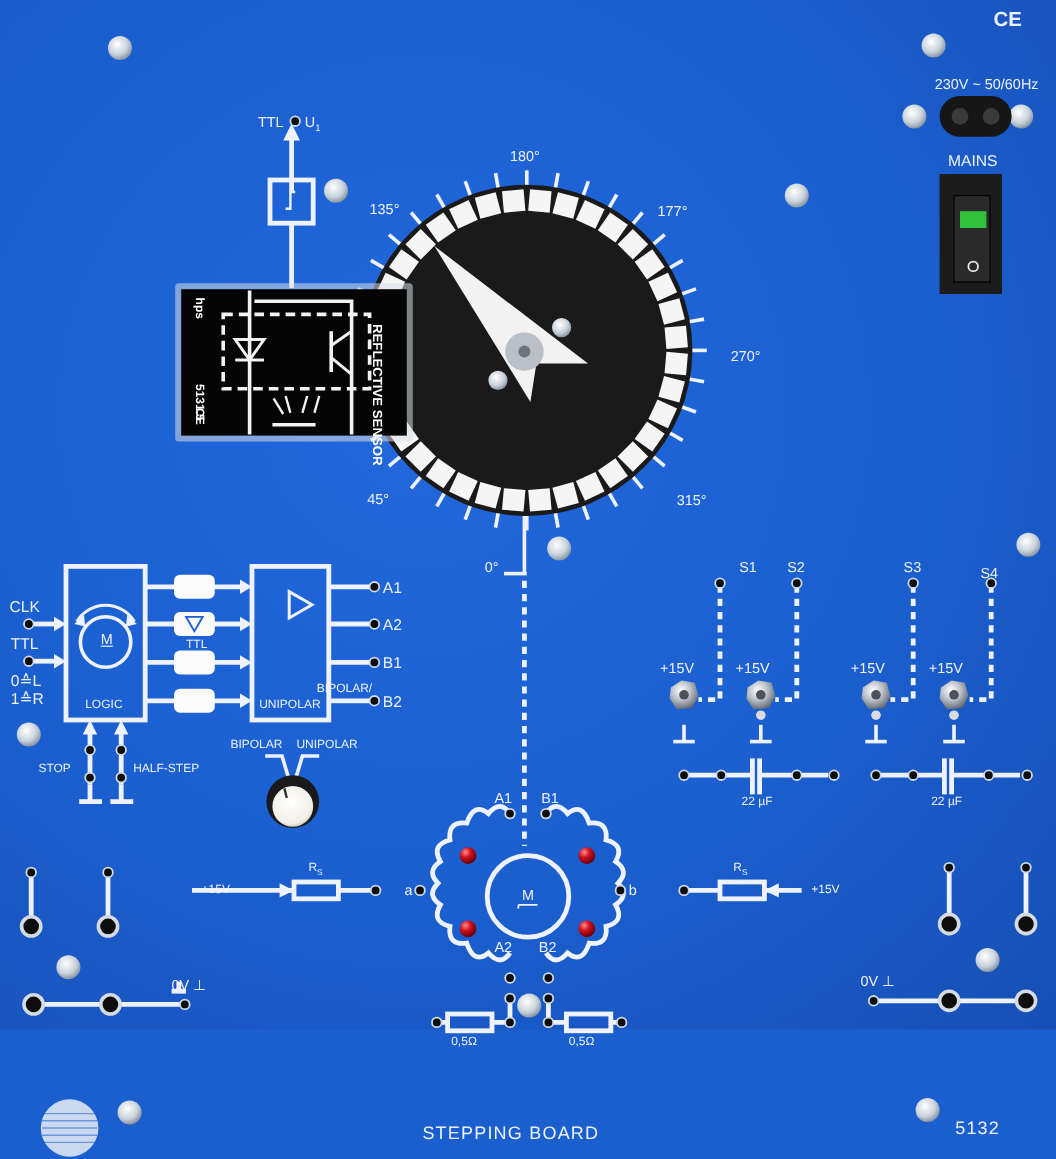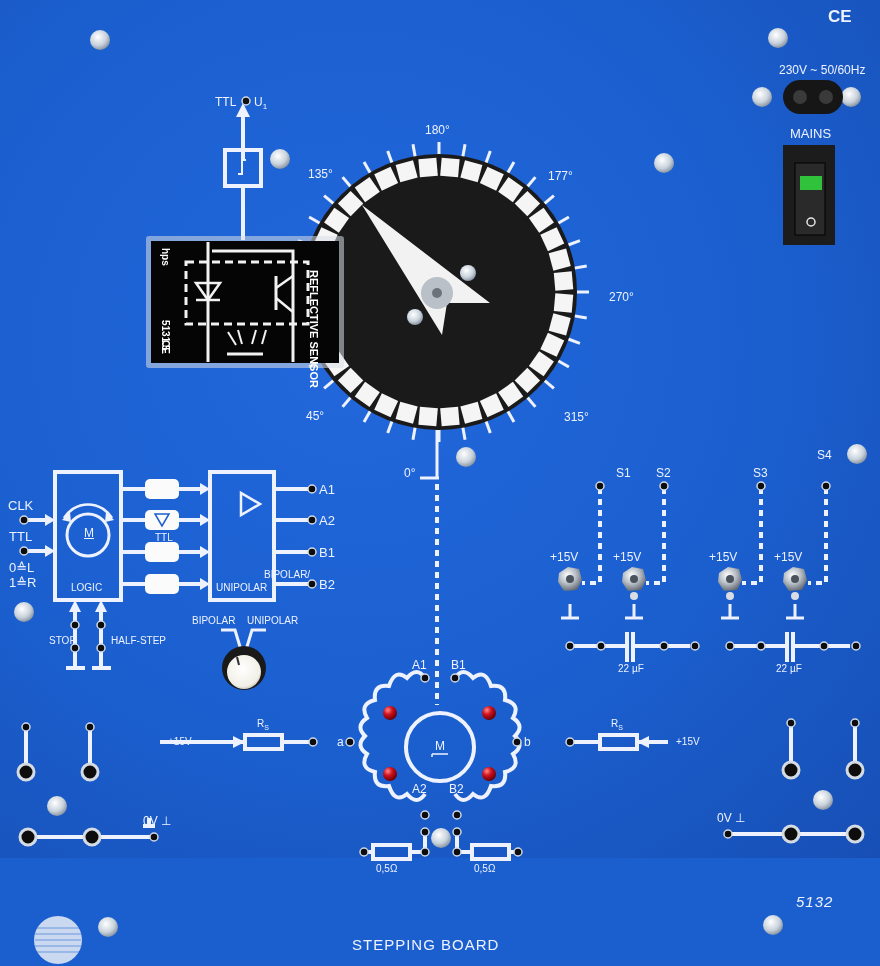--- a/index.html
+++ b/index.html
@@ -433,21 +433,21 @@
 <span class="lbl" style="left:544px;top:411px;margin-left:20px;">315°</span>
 <span class="lbl" style="left:404px;top:467px;">0°</span>
 
 <span class="lbl med" style="left:8px;top:499px;">CLK</span>
 <span class="lbl med" style="left:9px;top:530px;">TTL</span>
 <span class="lbl med" style="left:9px;top:561px;">0≙L</span>
 <span class="lbl med" style="left:9px;top:576px;">1≙R</span>
 <span class="lbl sm" style="left:71px;top:583px;">LOGIC</span>
 <span class="lbl" style="left:84px;top:527px;text-decoration:underline;">M</span>
 <span class="lbl sm" style="left:155px;top:533px;">TTL</span>
-<span class="lbl sm" style="left:32px;top:636px;margin-left:17px;">STOP</span>
+<span class="lbl sm" style="left:32px;top:636px;">STOP</span>
 <span class="lbl sm" style="left:111px;top:636px;">HALF-STEP</span>
 
 <span class="lbl sm" style="left:216px;top:570px;padding-left:48px;">BIPOLAR/</span>
 <span class="lbl sm" style="left:216px;top:583px;">UNIPOLAR</span>
 <span class="lbl med" style="left:319px;top:483px;">A1</span>
 <span class="lbl med" style="left:319px;top:514px;">A2</span>
 <span class="lbl med" style="left:319px;top:546px;">B1</span>
 <span class="lbl med" style="left:319px;top:578px;">B2</span>
 <span class="lbl sm" style="left:192px;top:616px;">BIPOLAR</span>
 <span class="lbl sm" style="left:247px;top:616px;">UNIPOLAR</span>
@@ -463,27 +463,27 @@
 <span class="lbl sm" style="left:474px;top:864px;">0,5Ω</span>
 
 <span class="lbl sm" style="left:168px;top:737px;">+15V</span>
 <span class="lbl sm" style="left:257px;top:719px;"><span>R</span><sub style="font-size:7px;">S</sub></span>
 <span class="lbl sm" style="left:676px;top:737px;">+15V</span>
 <span class="lbl sm" style="left:611px;top:719px;"><span>R</span><sub style="font-size:7px;">S</sub></span>
 
 <span class="lbl" style="left:592px;top:467px;margin-left:24px;">S1</span>
 <span class="lbl" style="left:656px;top:467px;">S2</span>
 <span class="lbl" style="left:753px;top:467px;">S3</span>
-<span class="lbl" style="left:817px;top:449px;text-align:center;">S4</span>
+<span class="lbl" style="left:817px;top:472px;text-align:center;">S4</span>
 <span class="lbl" style="left:550px;top:551px;">+15V</span>
 <span class="lbl" style="left:613px;top:551px;">+15V</span>
 <span class="lbl" style="left:709px;top:551px;">+15V</span>
 <span class="lbl" style="left:774px;top:551px;">+15V</span>
 <span class="lbl sm" style="left:618px;top:664px;">22 µF</span>
 <span class="lbl sm" style="left:776px;top:664px;">22 µF</span>
 
 <span class="lbl" style="left:143px;top:815px;">0V ⊥</span>
 <span class="lbl" style="left:717px;top:812px;">0V ⊥</span>
 
 <span class="lbl big" style="left:352px;top:937px;">STEPPING BOARD</span>
-<span class="lbl big" style="left:796px;top:894px;font-style:italic;">5132</span>
+<span class="lbl big" style="left:796px;top:933px;">5132</span>
 
 </div>
 
 </body></html>

